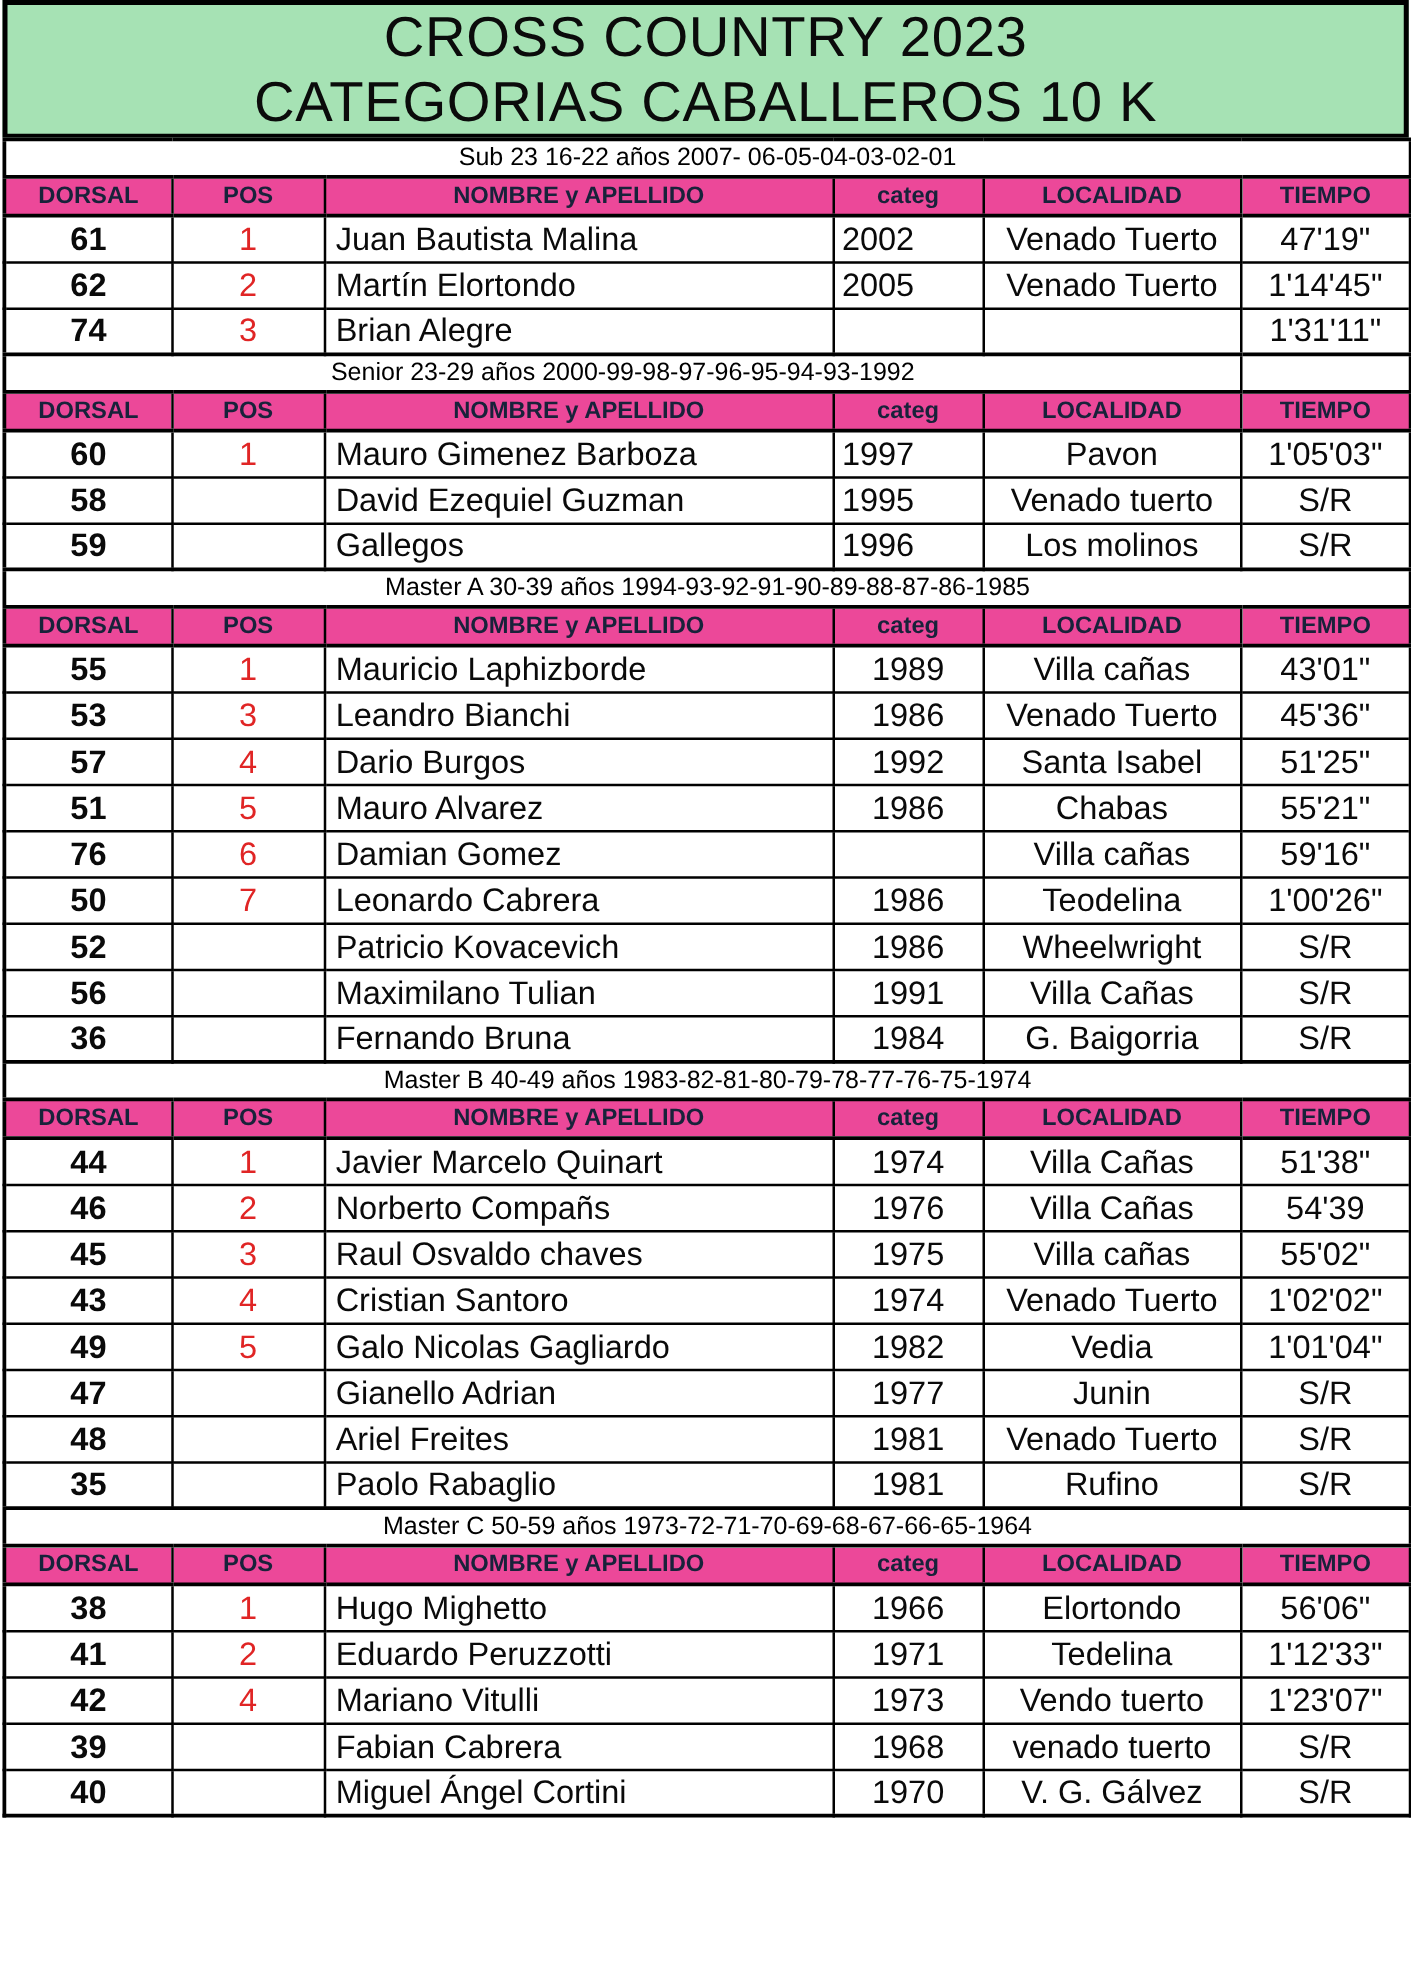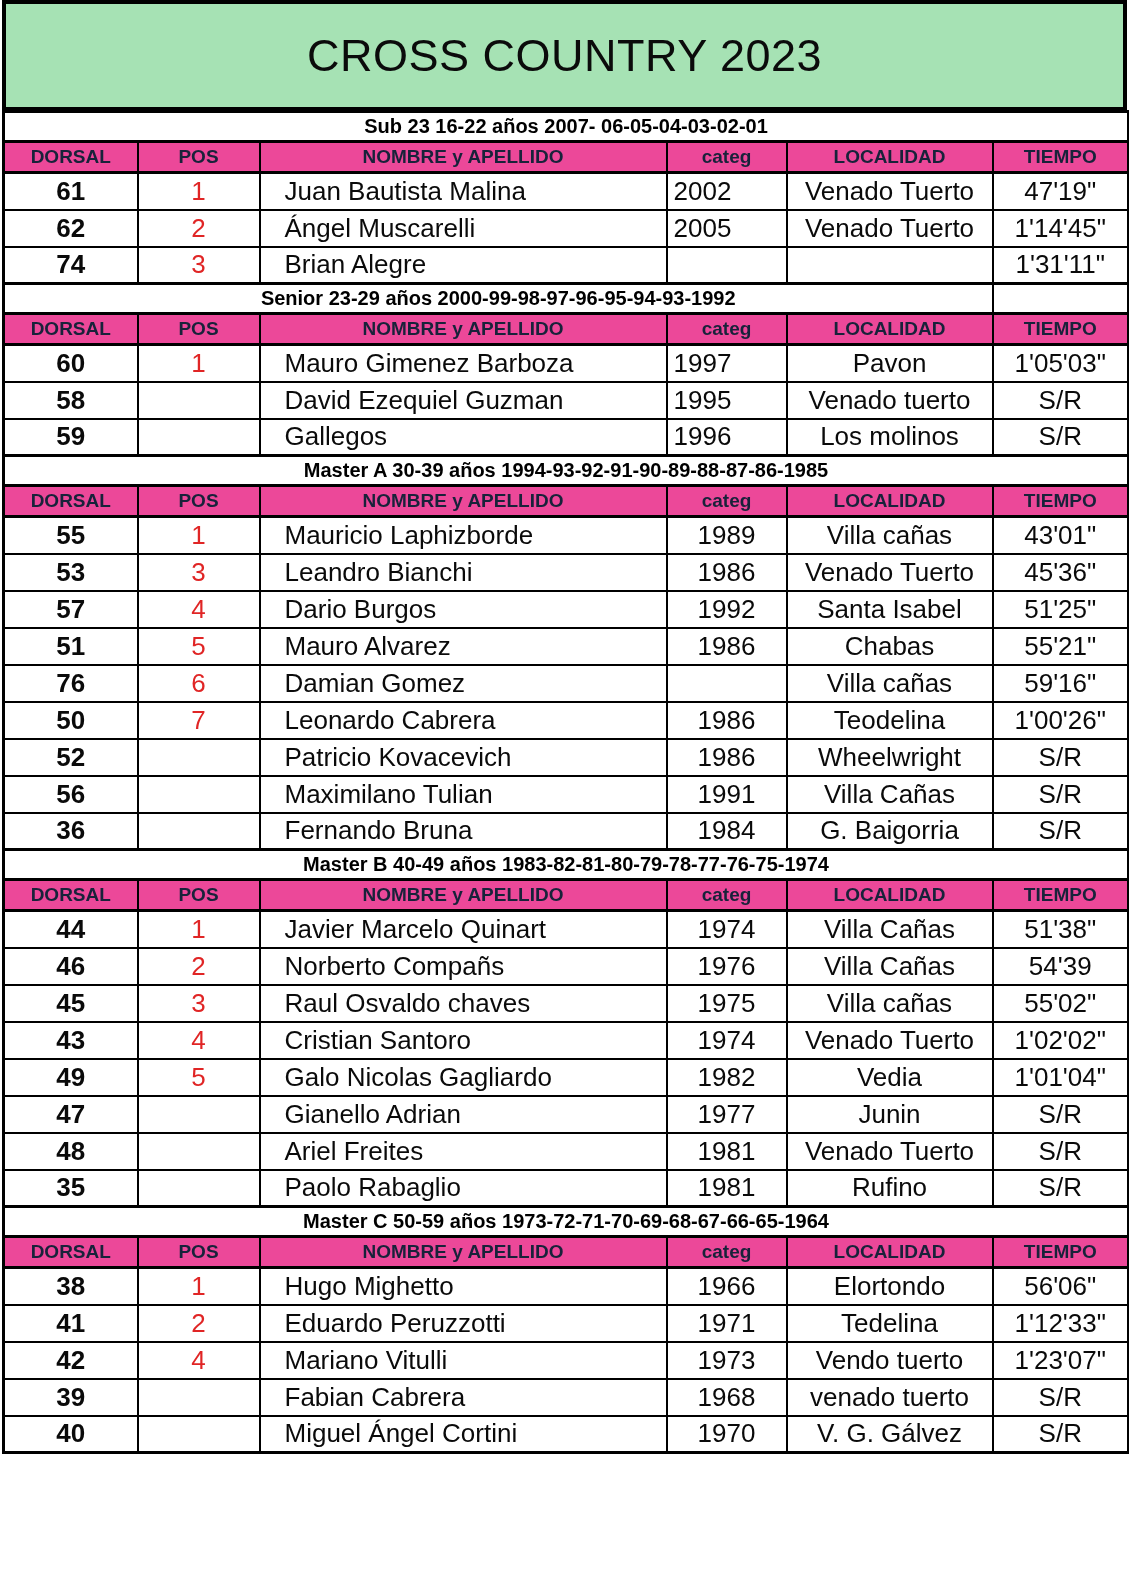--- a/index.html
+++ b/index.html
@@ -16,46 +16,47 @@
   .title-line{font-size:45px;line-height:50px;color:#0b0b0b;letter-spacing:0.5px;white-space:nowrap;}
 
   
   table.results{border-collapse:collapse;table-layout:fixed;width:1125px;}
   table.results td,table.results th{
     box-sizing:border-box;border:2px solid #000;overflow:hidden;white-space:nowrap;
   }
   table.results{border:3px solid #000;}
 
   tr.section-label td{
-    height:30px;background:#fff;color:#000;font-weight:bold;font-size:20px;
+    height:30px;background:#fff;color:#000;font-weight:normal;font-size:20px;
     text-align:center;vertical-align:middle;border-top:3px solid #000;border-bottom:2px solid #000;
   }
   tr.col-header th{
     height:31px;background:#ec4899;color:#18223a;font-weight:bold;font-size:19px;
     text-align:center;vertical-align:middle;border-top:3px solid #000;border-bottom:3px solid #000;
   }
   tr.data-row td{height:37px;font-size:26px;color:#0a0a0a;vertical-align:middle;}
   tr.data-row td.dorsal{font-weight:bold;text-align:center;}
   tr.data-row td.pos{color:#e02525;text-align:center;}
-  tr.data-row td.nombre{text-align:left;padding-left:24px;}
+  tr.data-row td.nombre{text-align:left;padding-left:8px;}
   tr.data-row td.categ{text-align:center;}
   tr.data-row td.localidad{text-align:center;}
   tr.data-row td.tiempo{text-align:center;}
 
   
   tr.categ-left td.categ{text-align:left;padding-left:6px;}
 </style>
 </head>
 <body>
 
 <div class="page">
   <div class="sheet">
 
     <div class="title-banner">
       <div class="title-line">CROSS COUNTRY 2023</div>
+      <div class="title-line">CATEGORIAS CABALLEROS 10 K</div>
     </div>
 
     <table class="results">
       <colgroup>
         <col style="width:134px">
         <col style="width:122px">
         <col style="width:407px">
         <col style="width:120px">
         <col style="width:206px">
         <col style="width:136px">
@@ -76,21 +77,21 @@
             <td class="dorsal">61</td>
             <td class="pos">1</td>
             <td class="nombre">Juan Bautista Malina</td>
             <td class="categ">2002</td>
             <td class="localidad">Venado Tuerto</td>
             <td class="tiempo">47'19"</td>
           </tr>
           <tr class="data-row categ-left">
             <td class="dorsal">62</td>
             <td class="pos">2</td>
-            <td class="nombre">Ángel Muscarelli</td>
+            <td class="nombre">Martín Elortondo</td>
             <td class="categ">2005</td>
             <td class="localidad">Venado Tuerto</td>
             <td class="tiempo">1'14'45"</td>
           </tr>
           <tr class="data-row categ-left">
             <td class="dorsal">74</td>
             <td class="pos">3</td>
             <td class="nombre">Brian Alegre</td>
             <td class="categ"></td>
             <td class="localidad"></td>

